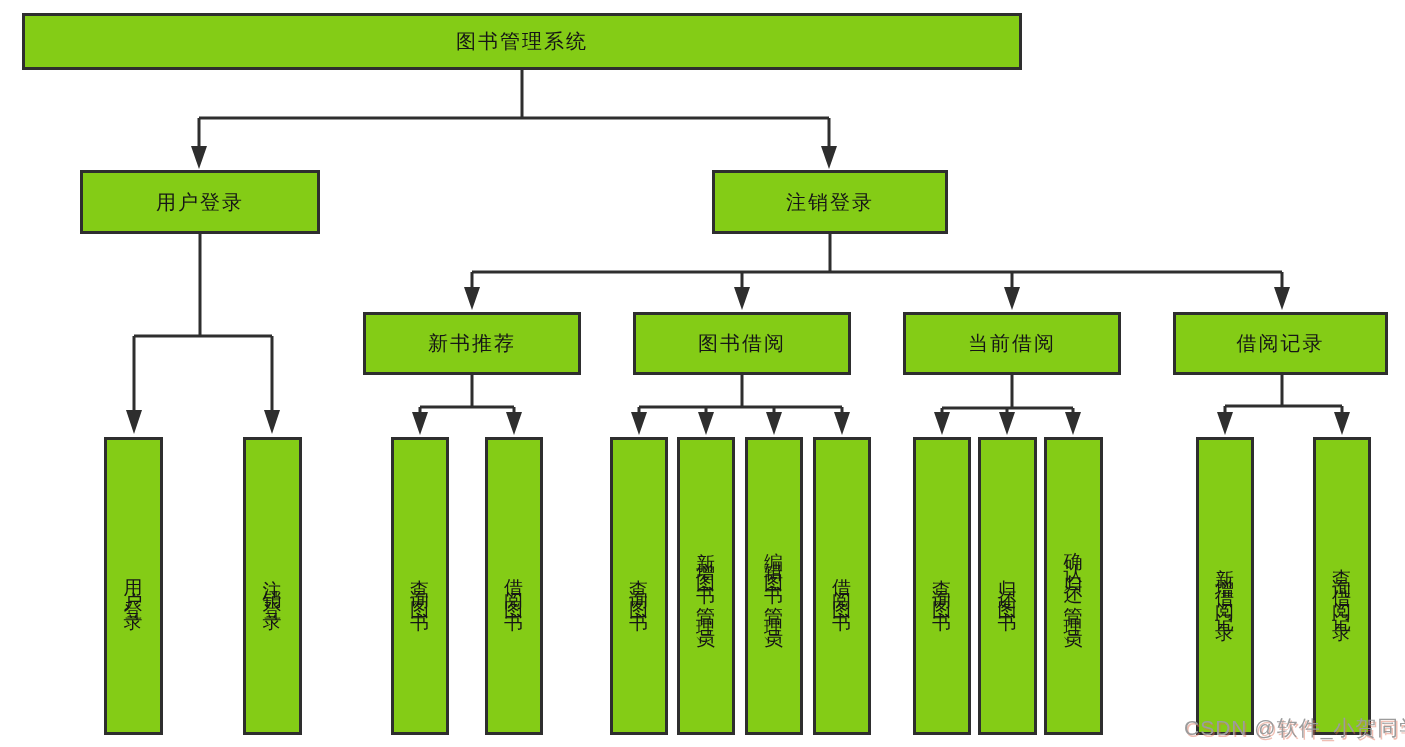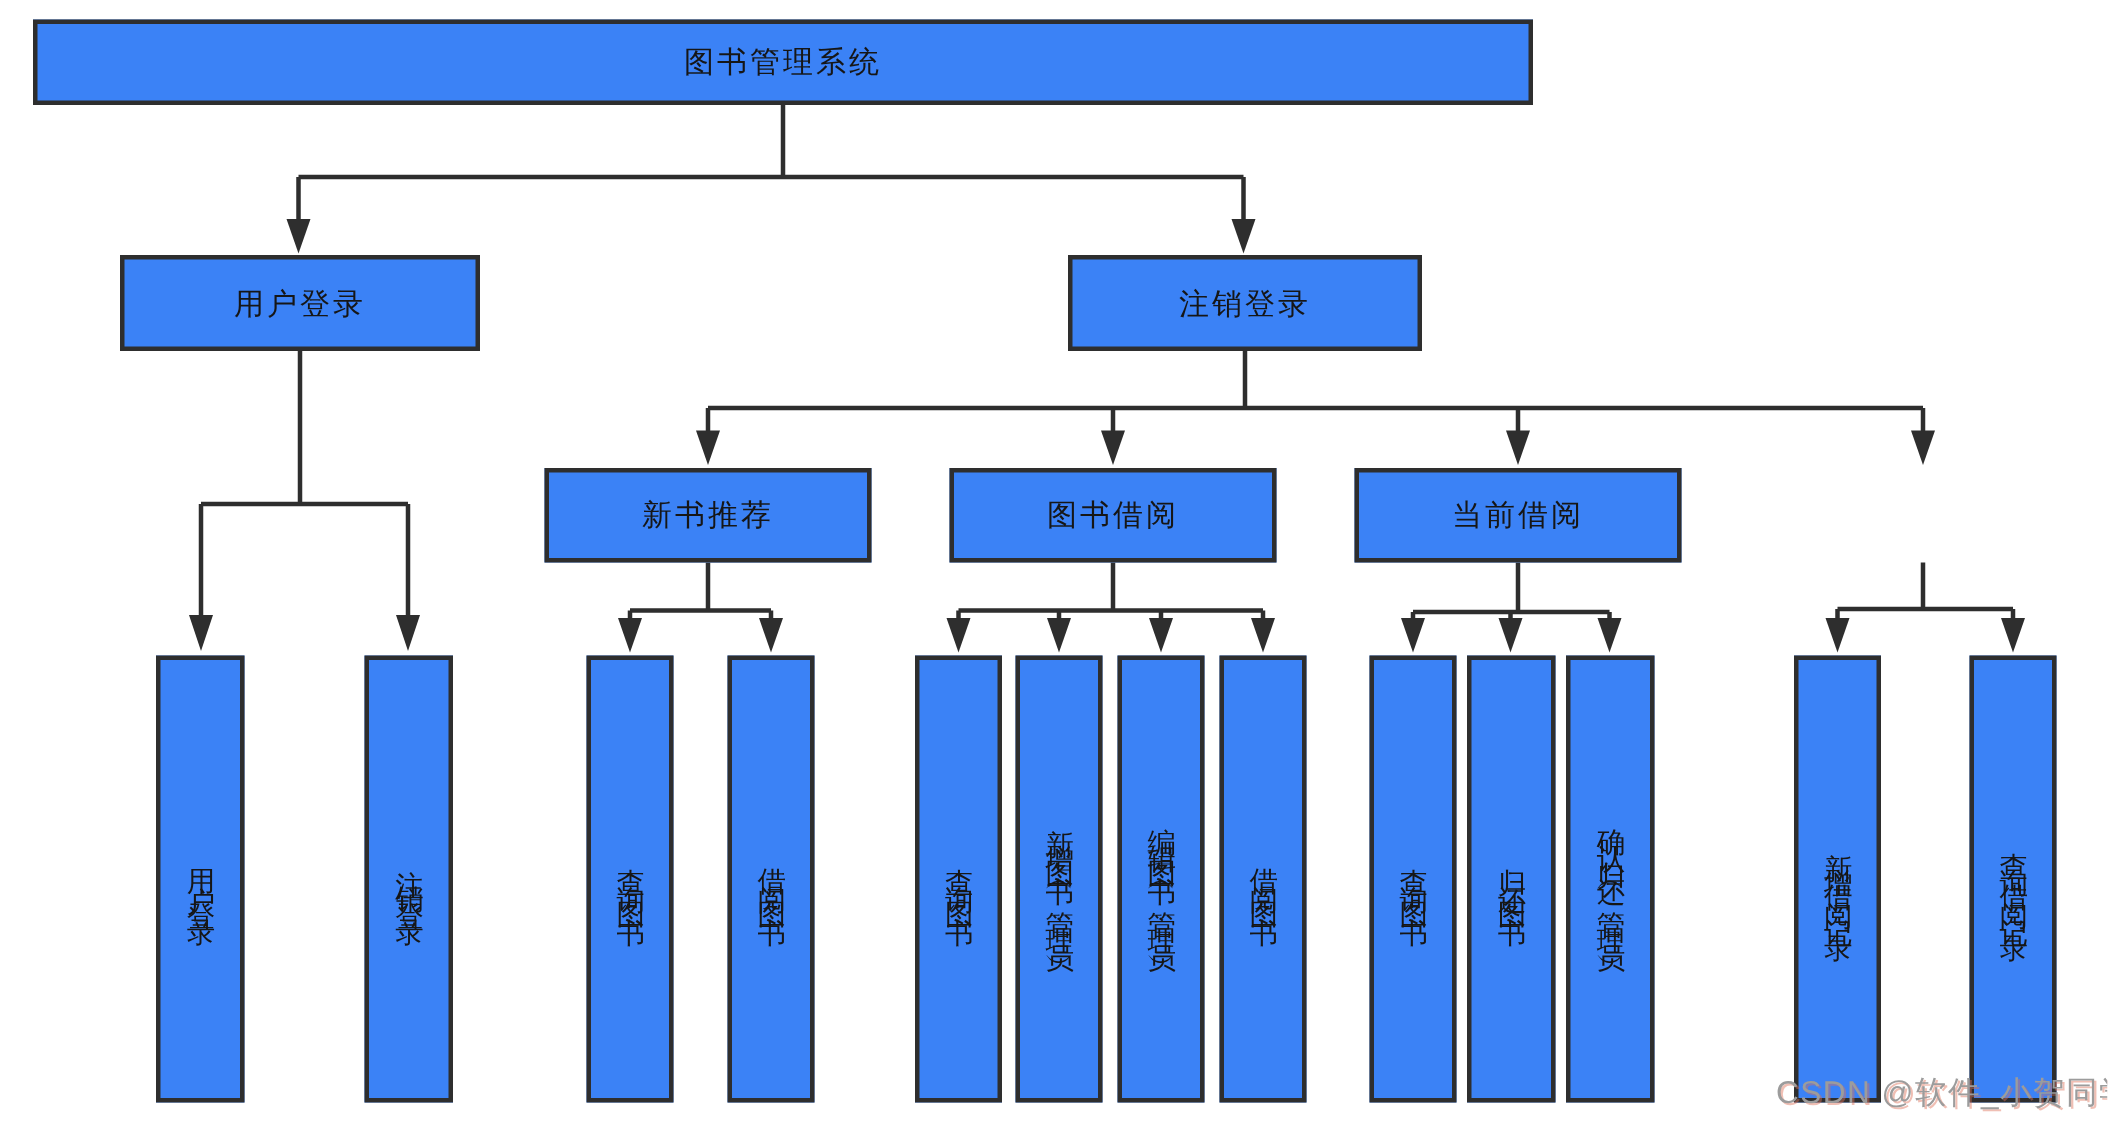--- a/index.html
+++ b/index.html
@@ -3,21 +3,21 @@
 <meta charset="utf-8">
 <style>
   html,body{margin:0;padding:0;background:#ffffff;}
   .stage{
     position:relative;width:1405px;height:747px;background:#ffffff;
     font-family:"Liberation Sans","DejaVu Sans",sans-serif;color:#161616;
     overflow:hidden;
   }
   .wires{position:absolute;left:0;top:0;z-index:1;}
   .box{
-    position:absolute;box-sizing:border-box;background:#3b82f6;
+    position:absolute;box-sizing:border-box;background:#84cc16;
     border:3px solid #2e2e2e;display:flex;align-items:center;justify-content:center;
     z-index:2;
   }
   .hlabel{font-size:20px;letter-spacing:2px;white-space:nowrap;}
   .vlabel{
     writing-mode:vertical-rl;text-orientation:mixed;
     font-size:19px;letter-spacing:11px;line-height:1;white-space:nowrap;
   }
   .watermark{
     position:absolute;left:1184px;top:714px;z-index:3;
@@ -105,20 +105,23 @@
 
   <div class="box" style="left:363px;top:312px;width:218px;height:63px;">
     <span class="hlabel">新书推荐</span>
   </div>
   <div class="box" style="left:633px;top:312px;width:218px;height:63px;">
     <span class="hlabel">图书借阅</span>
   </div>
   <div class="box" style="left:903px;top:312px;width:218px;height:63px;">
     <span class="hlabel">当前借阅</span>
   </div>
+  <div class="box" style="left:1173px;top:312px;width:215px;height:63px;">
+    <span class="hlabel">借阅记录</span>
+  </div>
 
   <div class="box" style="left:104px;top:437px;width:59px;height:298px;">
     <span class="vlabel">用户登录</span>
   </div>
   <div class="box" style="left:243px;top:437px;width:59px;height:298px;">
     <span class="vlabel">注销登录</span>
   </div>
 
   <div class="box" style="left:391px;top:437px;width:58px;height:298px;">
     <span class="vlabel">查询图书</span>

